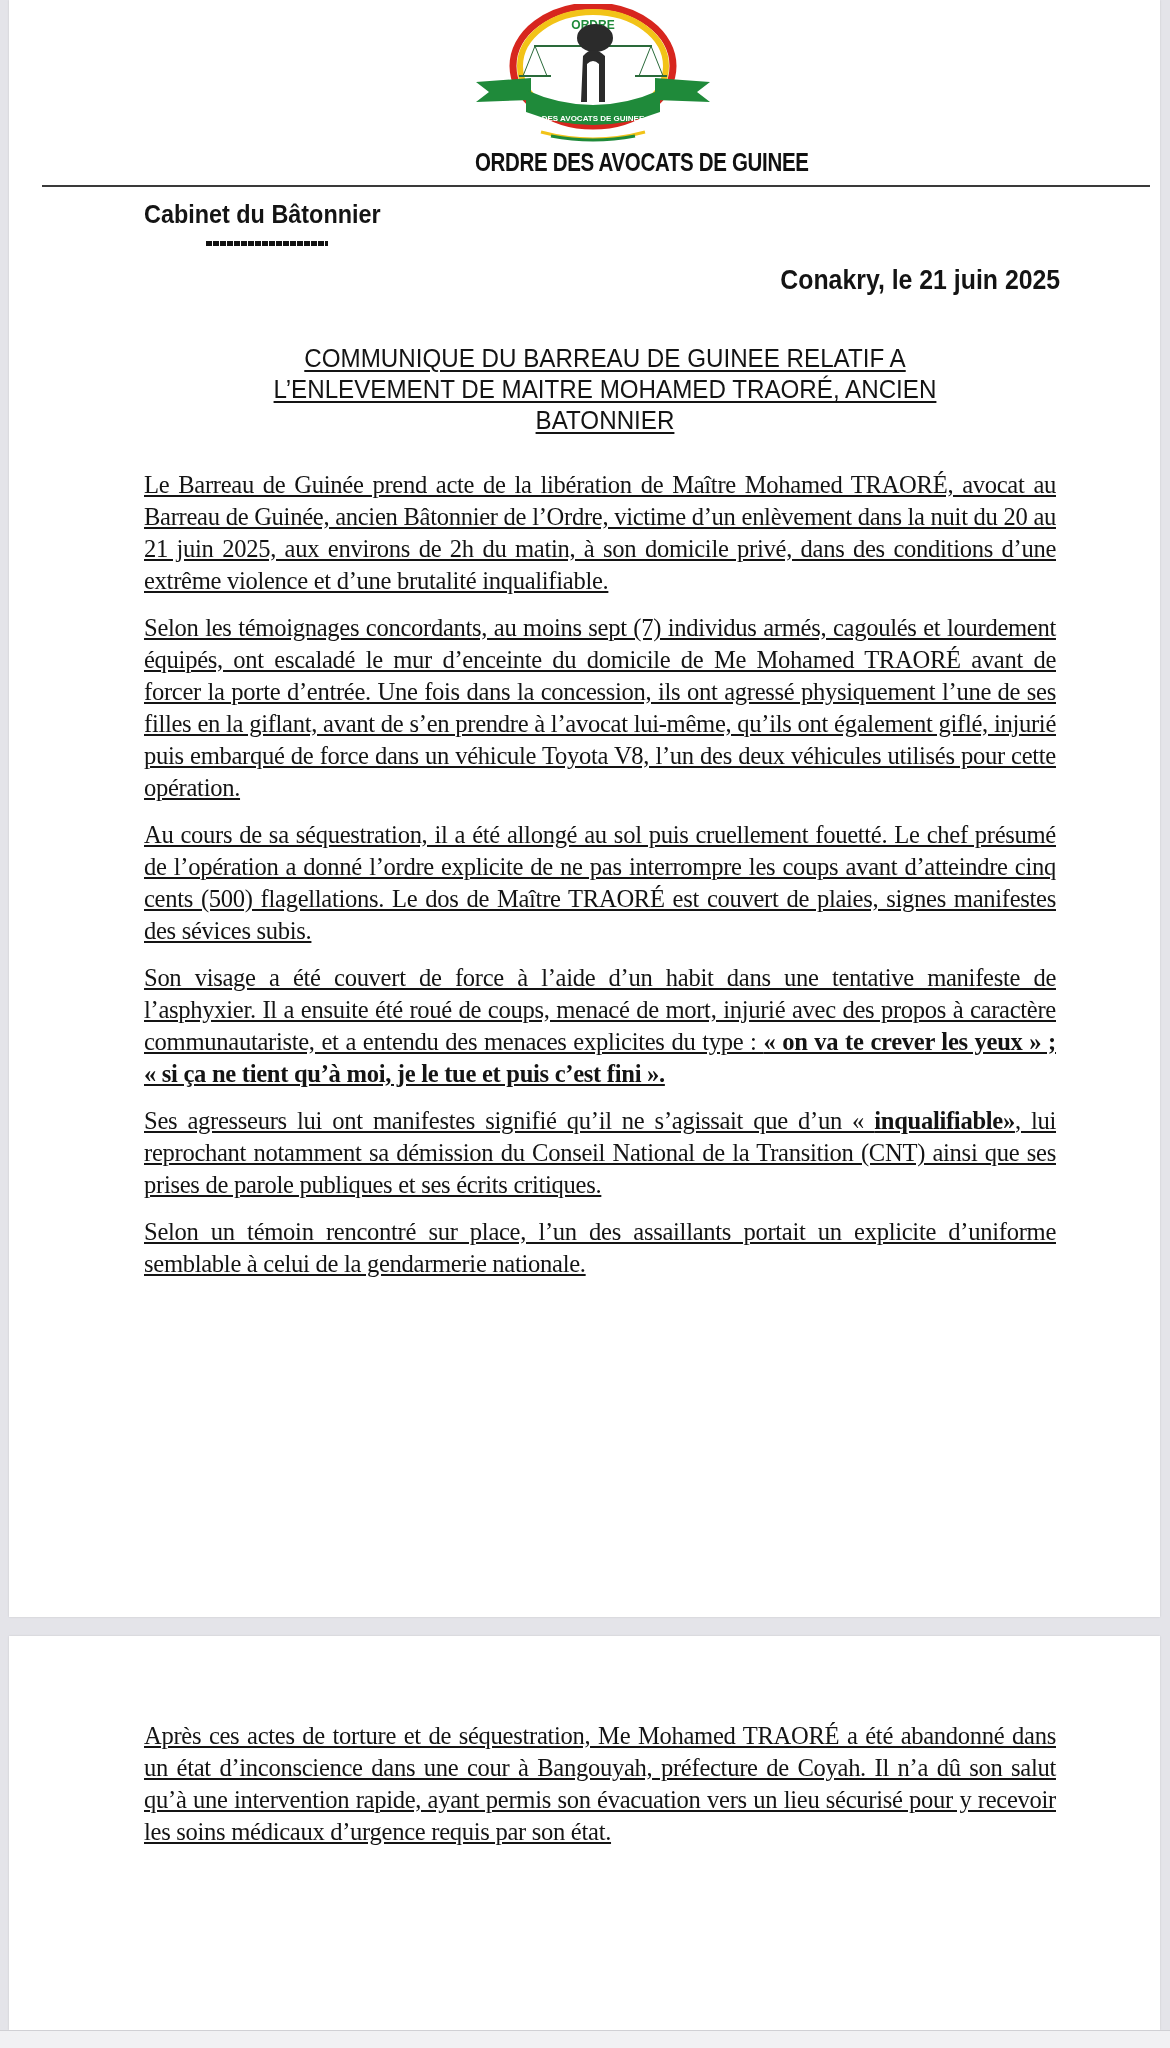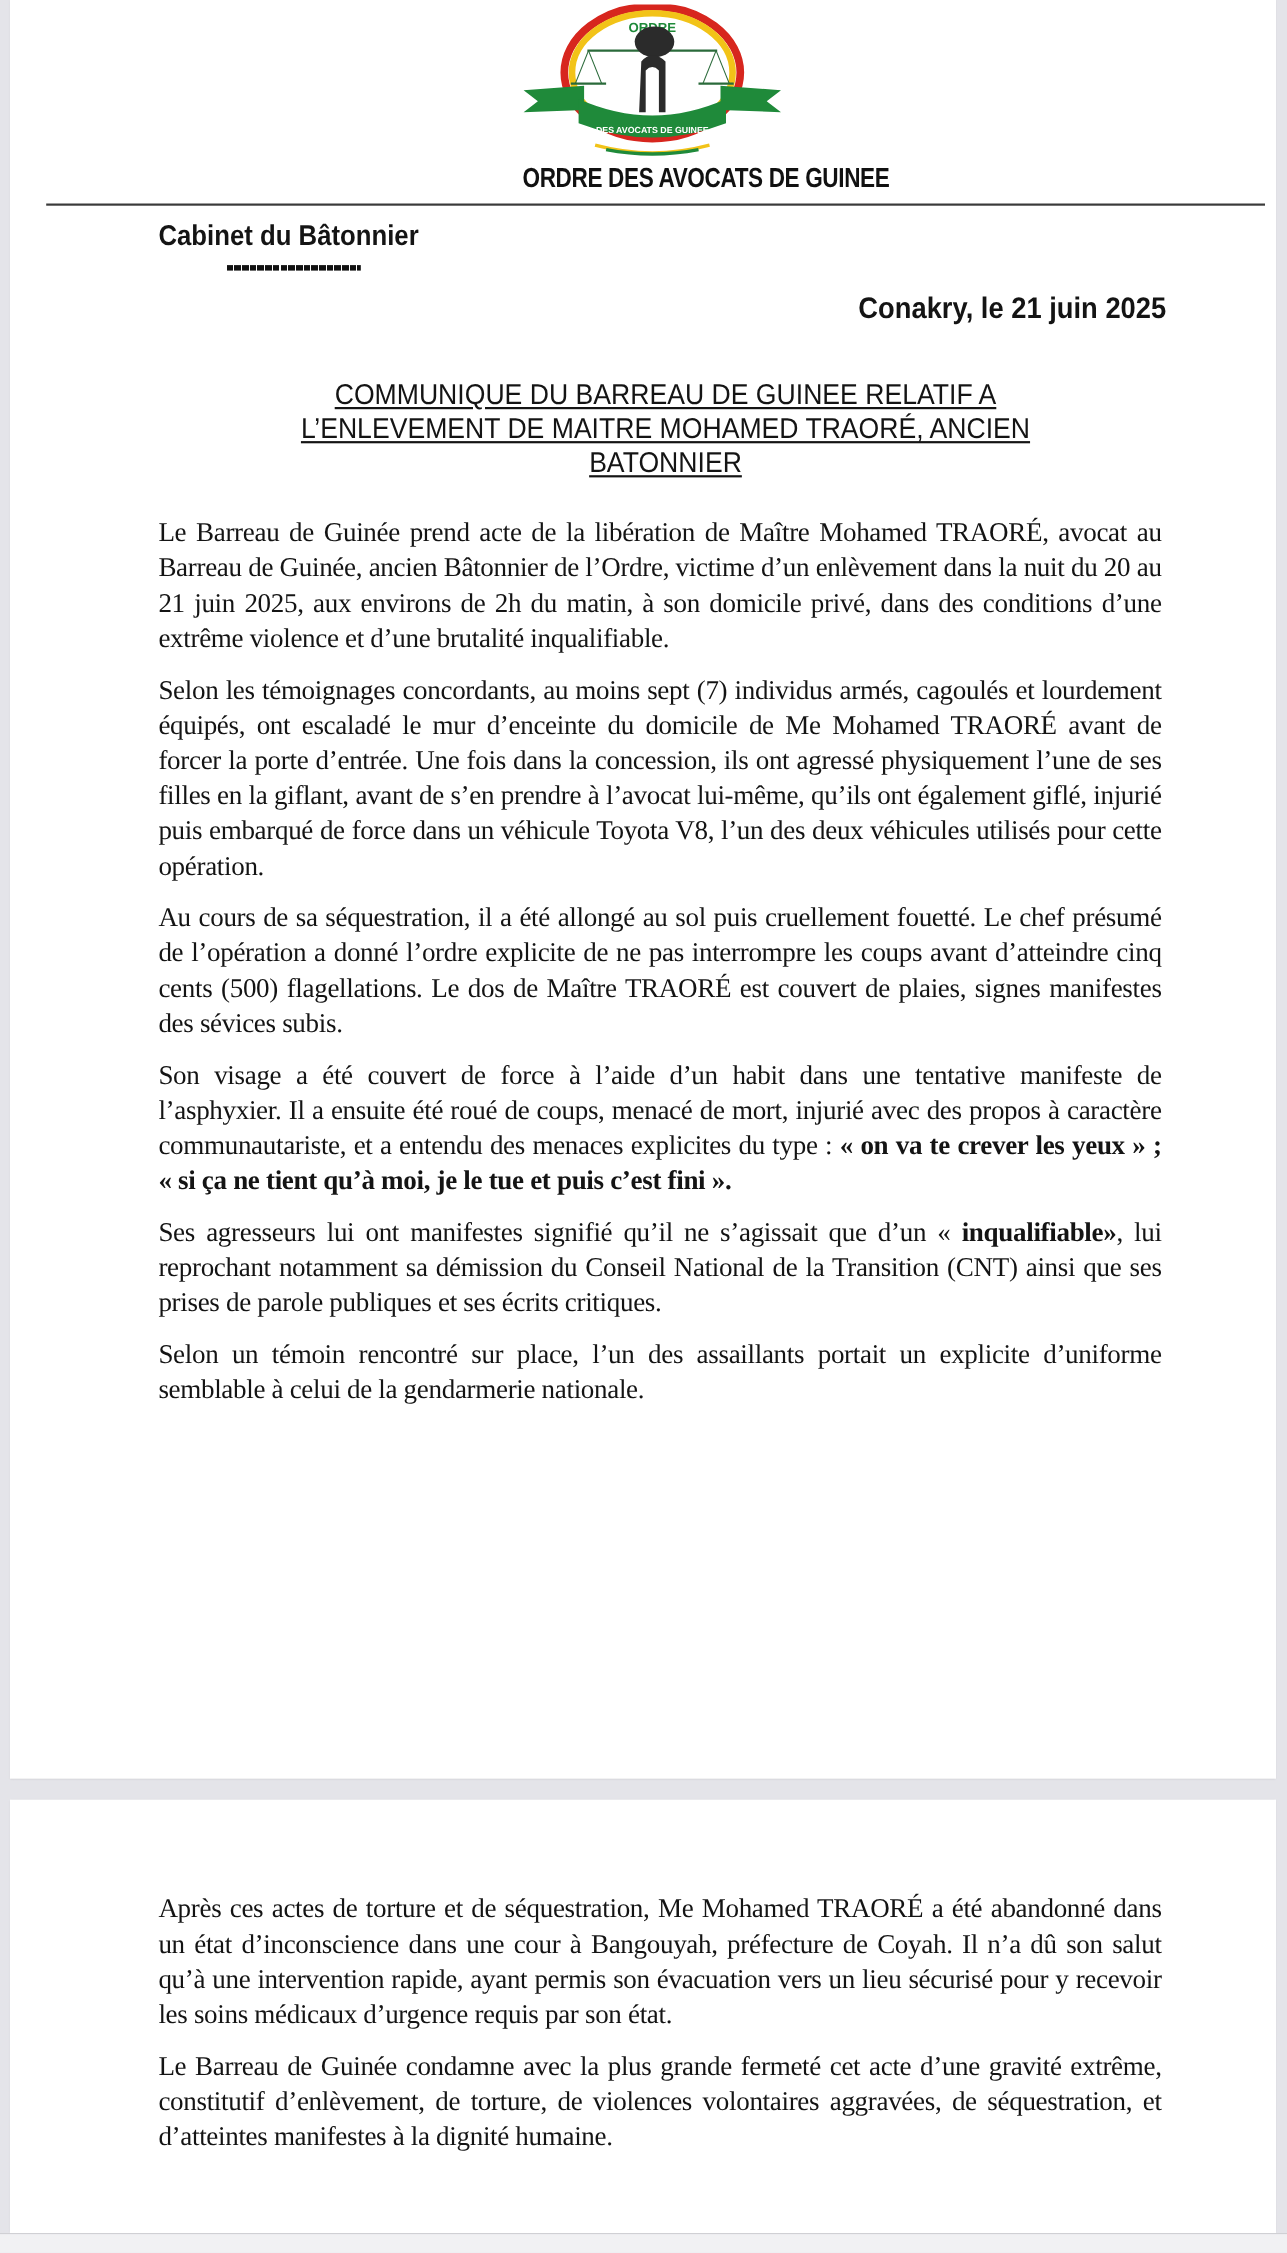--- a/index.html
+++ b/index.html
@@ -39,21 +39,21 @@
     white-space:nowrap;
   }
   .title {
     position:absolute; left:130px; width:932px; top:343px;
     text-align:center; font-family:"Liberation Sans", sans-serif; font-size:26px; line-height:31px;
     text-decoration:underline; text-underline-offset:3px;
     transform:scaleX(0.93); transform-origin:center top;
   }
   .body-block { position:absolute; left:135px; width:912px; }
   .para {
-    margin:0 0 15px 0; font-size:24.6px; line-height:32px; text-align:justify; letter-spacing:-0.3px;
+    margin:0 0 15px 0; font-size:24.6px; line-height:32px; text-align:justify; letter-spacing:-0.3px;text-decoration:underline;
   }
   .para b { font-weight:bold; }
 </style>
 </head>
 <body>
 
 <div class="page" id="page1">
   <svg class="logo" viewBox="0 0 244 140" xmlns="http://www.w3.org/2000/svg">
     <ellipse cx="122" cy="62" rx="80" ry="60" fill="none" stroke="#d7261e" stroke-width="7"></ellipse>
     <ellipse cx="122" cy="62" rx="73" ry="54" fill="none" stroke="#f2c318" stroke-width="6"></ellipse>
@@ -94,17 +94,16 @@
     <p class="para"><span>Au cours de sa séquestration, il a été allongé au sol puis cruellement fouetté. Le chef présumé de l’opération a donné l’ordre explicite de ne pas interrompre les coups avant d’atteindre cinq cents (500) flagellations. Le dos de Maître TRAORÉ est couvert de plaies, signes manifestes des sévices subis.</span></p>
     <p class="para"><span>Son visage a été couvert de force à l’aide d’un habit dans une tentative manifeste de l’asphyxier. Il a ensuite été roué de coups, menacé de mort, injurié avec des propos à caractère communautariste, et a entendu des menaces explicites du type : </span><b>« on va te crever les yeux » ; « si ça ne tient qu’à moi, je le tue et puis c’est fini ».</b></p>
     <p class="para"><span>Ses agresseurs lui ont manifestes signifié qu’il ne s’agissait que d’un « </span><b>inqualifiable»</b><span>, lui reprochant notamment sa démission du Conseil National de la Transition (CNT) ainsi que ses prises de parole publiques et ses écrits critiques.</span></p>
     <p class="para"><span>Selon un témoin rencontré sur place, l’un des assaillants portait un explicite d’uniforme semblable à celui de la gendarmerie nationale.</span></p>
   </div>
 </div>
 
 <div class="page" id="page2">
   <div class="body-block" style="top:84px;">
     <p class="para"><span>Après ces actes de torture et de séquestration, Me Mohamed TRAORÉ a été abandonné dans un état d’inconscience dans une cour à Bangouyah, préfecture de Coyah. Il n’a dû son salut qu’à une intervention rapide, ayant permis son évacuation vers un lieu sécurisé pour y recevoir les soins médicaux d’urgence requis par son état.</span></p>
-    <p class="para"><span>Le Barreau de Guinée condamne avec la plus grande fermeté cet acte d’une gravité extrême, constitutif d’enlèvement, de torture, de violences volontaires aggravées, de séquestration, et d’atteintes manifestes à la dignité humaine.</span></p>
   </div>
 </div>
 
 <div class="bottom-band"></div>
 
 </body></html>

